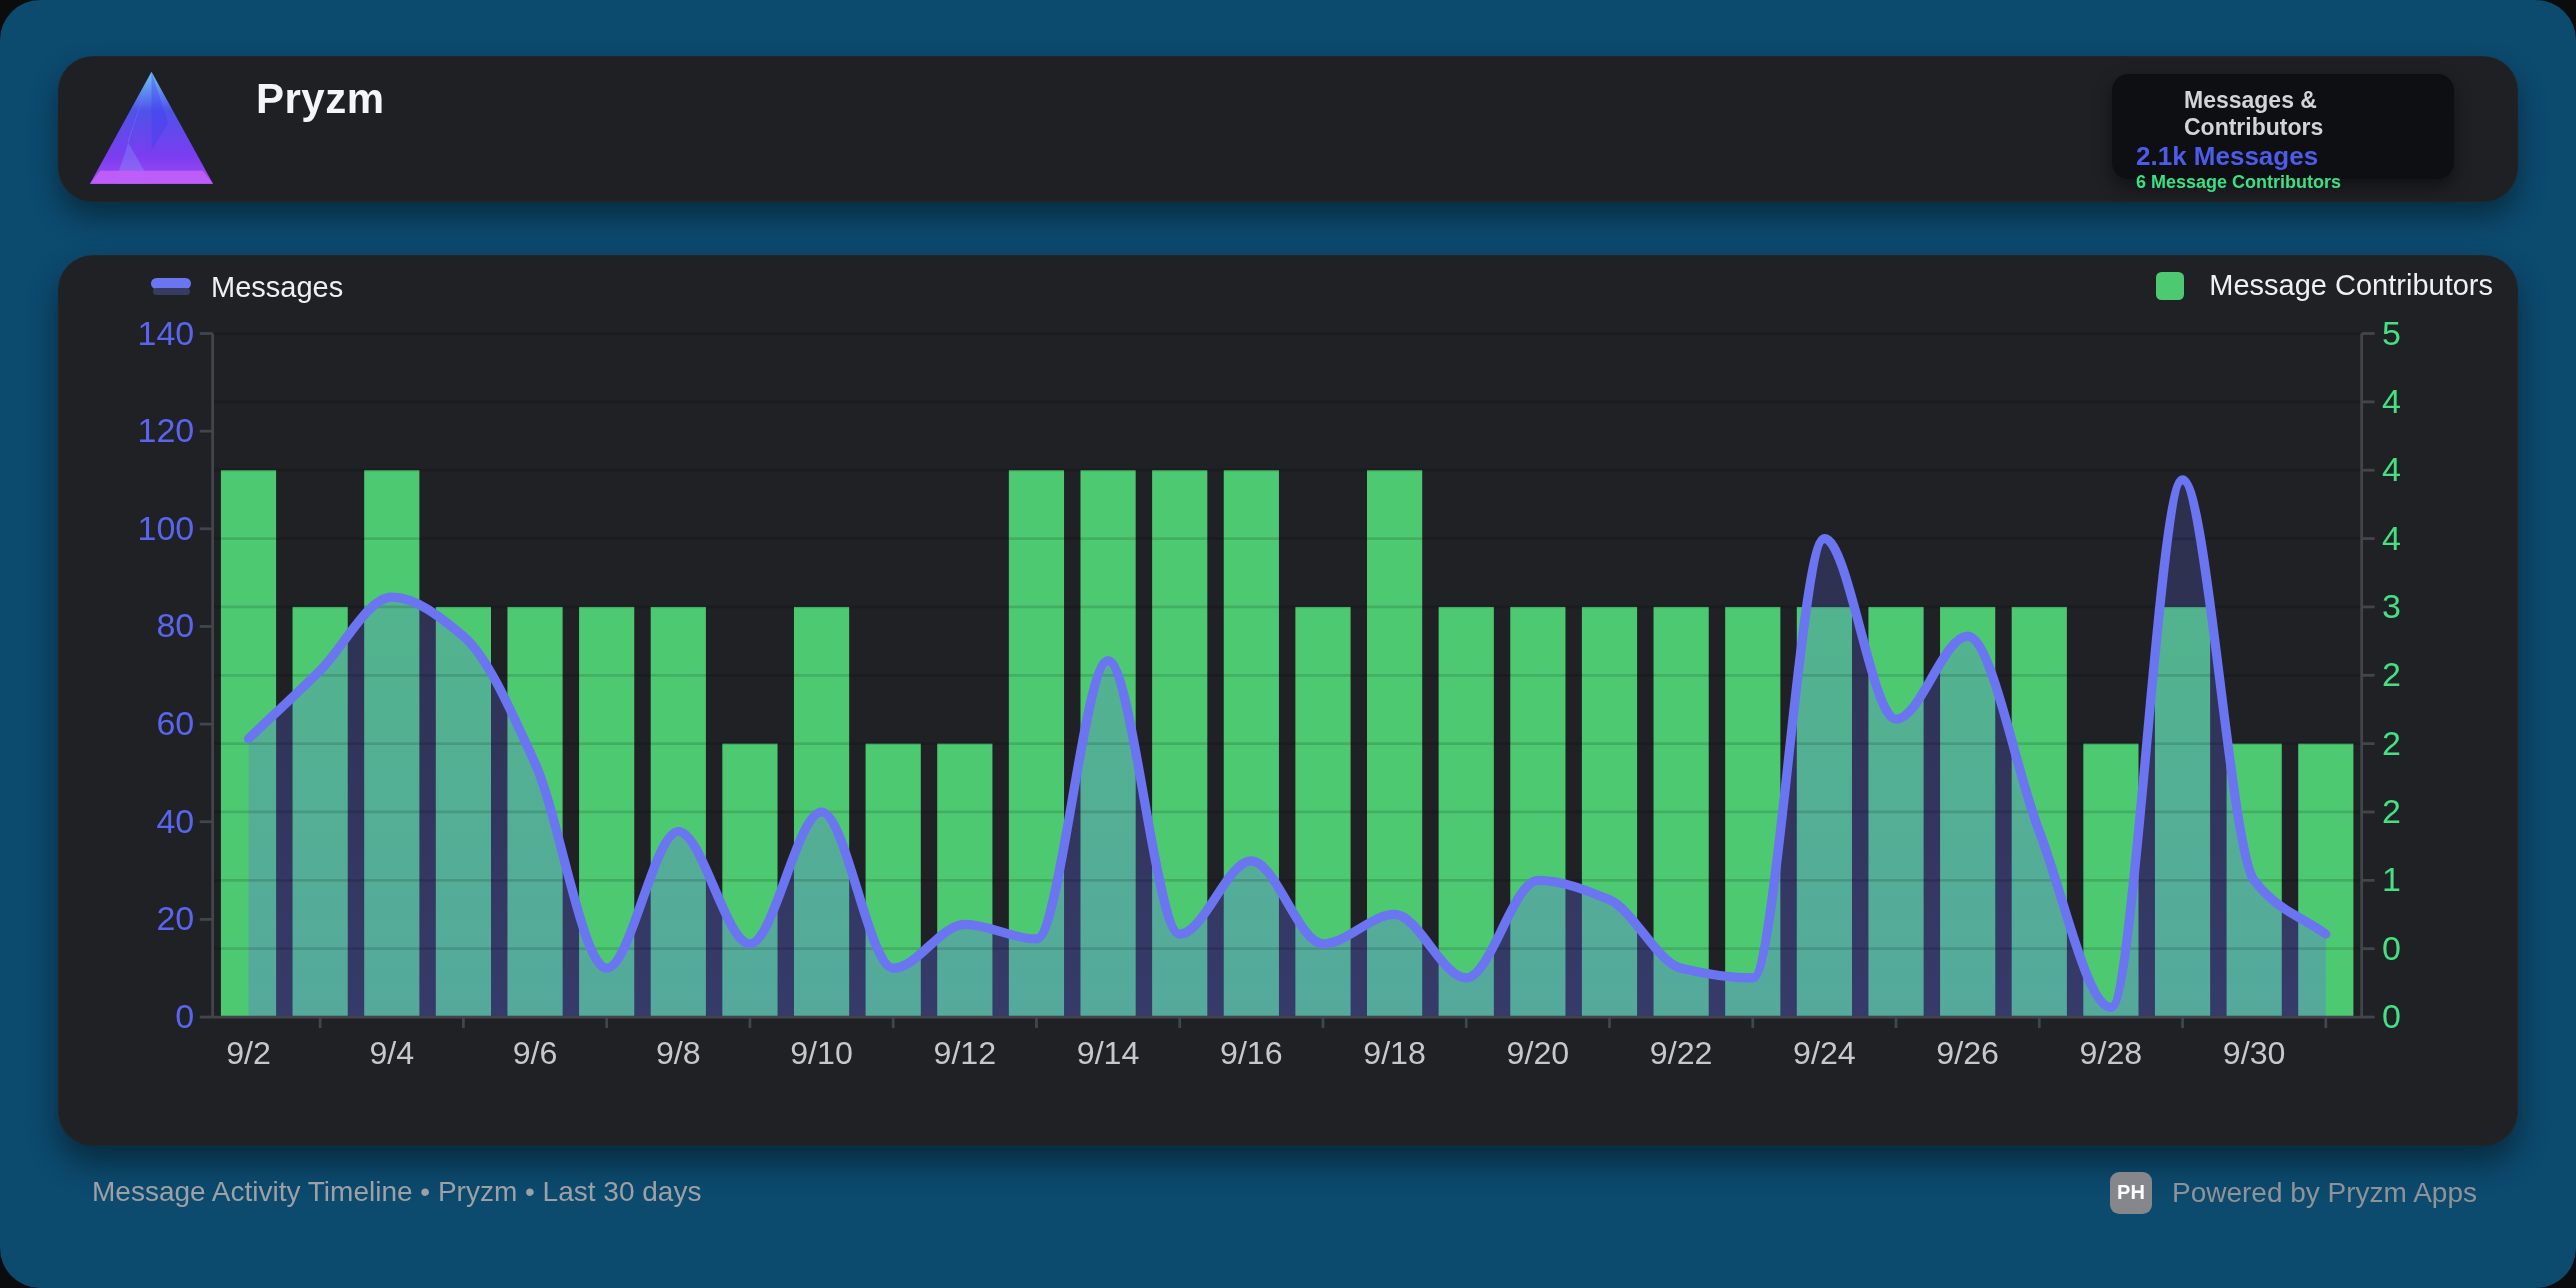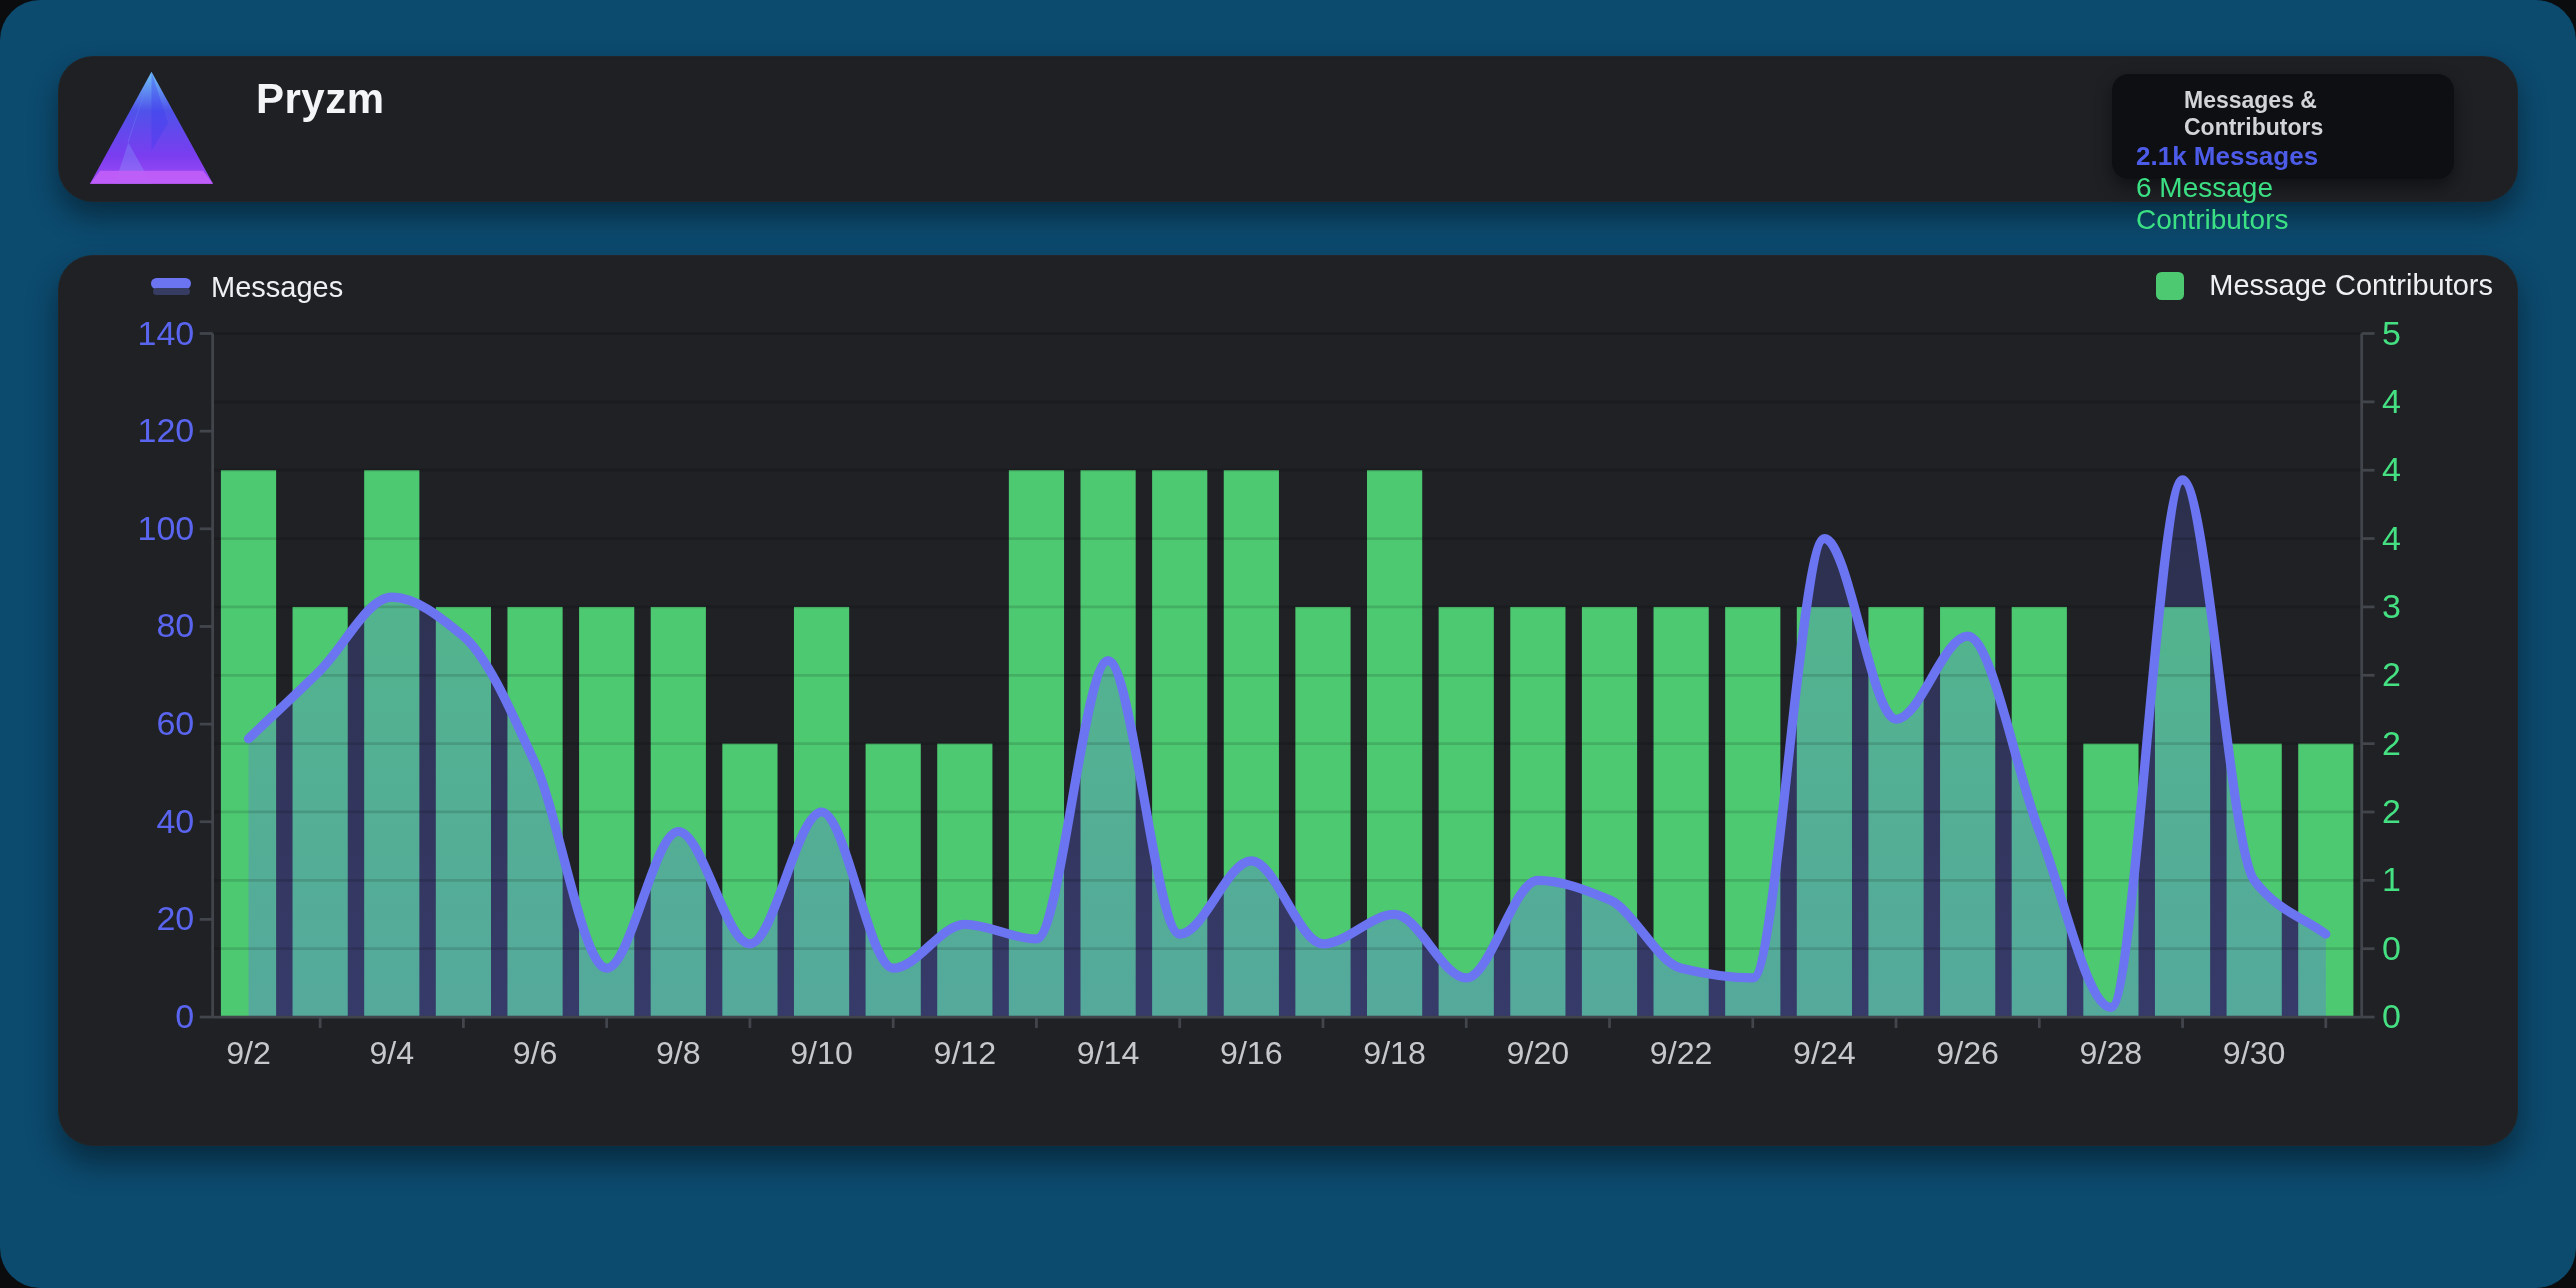--- a/index.html
+++ b/index.html
@@ -11,21 +11,21 @@
     background:#1e2024; border-radius:35px; box-shadow:0 14.7px 28px rgba(0,0,0,.40);
     border:0.9px solid rgba(255,255,255,.02); }
   .logo { position:absolute; left:28px; top:11px; width:129px; height:123px; }
   .app-title { position:absolute; left:197px; top:18.4px; font-size:42px; font-weight:700; color:#f4f5f7; letter-spacing:0.5px; }
   .app-subtitle { position:absolute; left:197px; top:77px; font-size:28px; color:#a6a9ae; }
   .stats-box { position:absolute; right:63px; top:16.6px; width:342px; height:105px;
     background:#0e0f12; border-radius:16.6px; box-shadow:0 7.4px 16.6px rgba(0,0,0,.45);
     padding:13px 24px; display:flex; flex-direction:column; justify-content:space-between; }
   .stats-title { font-size:23px; font-weight:700; color:#d2d4d8;margin-left:48px; }
   .stat-messages { font-size:26px; font-weight:700; color:#4c5be8; }
-  .stat-contributors { font-size:28px; font-weight:400; color:#3ce084; }
+  .stat-contributors { font-size:18px; font-weight:700; color:#3ce084; }
 
   
   .chart-card { position:absolute; left:58px; top:255px; width:2460px; height:891px;
     background:#1f2125; border-radius:35px; box-shadow:0 16.6px 31px rgba(0,0,0,.42);
     border:0.9px solid rgba(255,255,255,.02); }
   #plot { position:absolute; inset:0; width:2460px; height:891px; }
   .legend-left { position:absolute; left:92px; top:14.7px; display:flex; align-items:center; gap:20px; }
   .legend-right { position:absolute; right:24px; top:13px; display:flex; align-items:center; gap:25px; }
   .legend-text { font-size:29px; color:#eef0f2; }
   .swatch-line { width:40px; height:18.4px; position:relative; }
@@ -201,15 +201,22 @@
           <div class="bottom"></div>
         </div>
       <div class="legend-text">Messages</div>
     </div>
     <div class="legend-right">
       <div class="swatch-square"></div>
       <div class="legend-text">Message Contributors</div>
     </div>
   </div>
 
+  <div class="footer">
+    <div class="footer-left">Message Activity Timeline • Pryzm • Last 30 days</div>
+    <div class="footer-right">
+      <div class="ph-badge">PH</div>
+      <div class="powered">Powered by Pryzm Apps</div>
+    </div>
+  </div>
 
 </div>
 
 
 </body></html>

